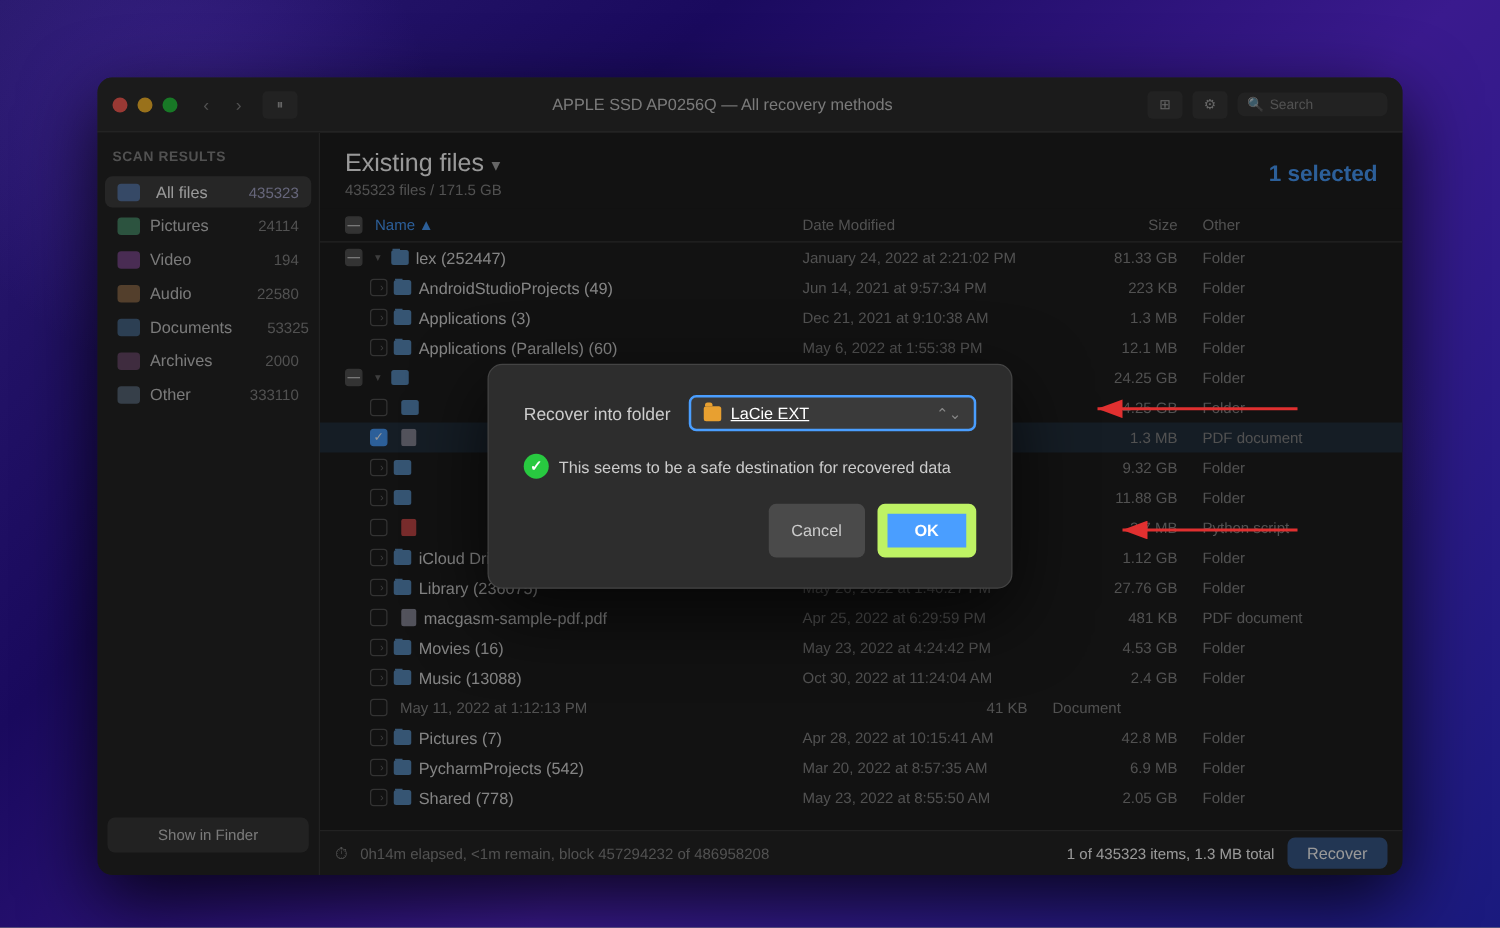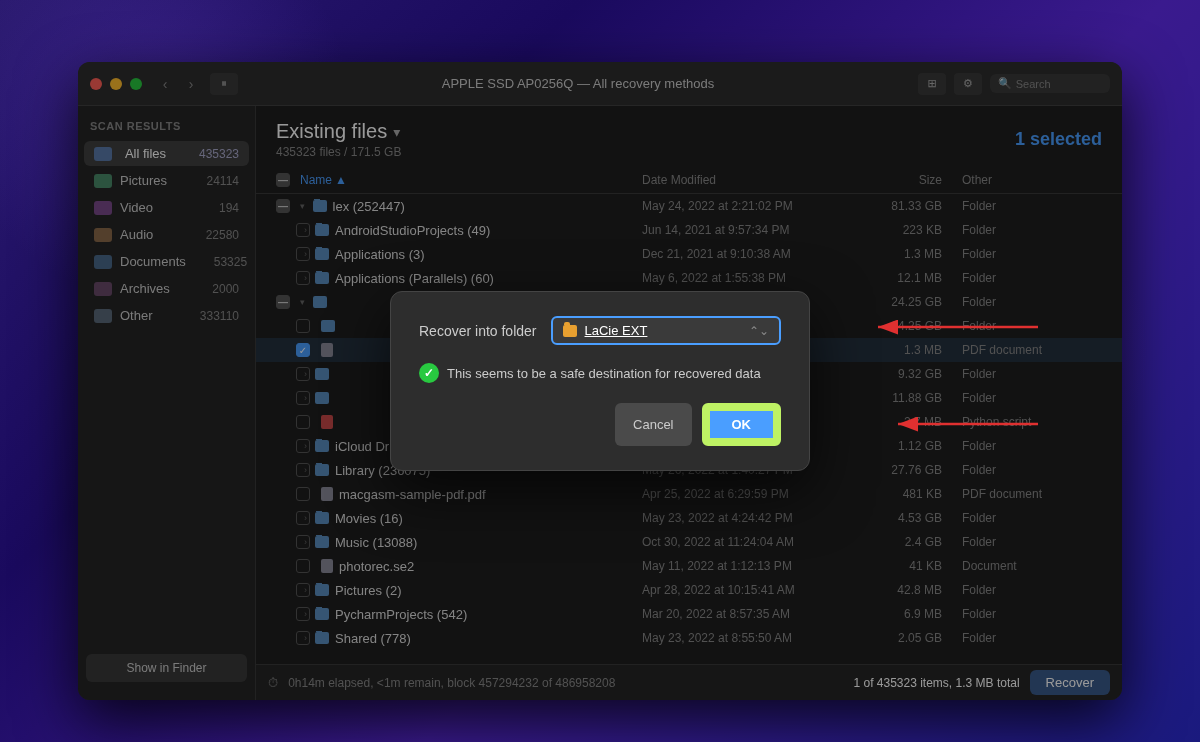--- a/index.html
+++ b/index.html
@@ -635,21 +635,21 @@
 
         <div class="table-row">
           <div class="row-check indeterminate">
               <span style="color:#ccc;font-size:10px;font-weight:bold;">—</span>
             </div>
           <div class="row-name">
             <span class="expand-arrow">▾</span>
             <div class="folder-icon"></div>
             <span>lex (252447)</span>
           </div>
-          <div class="row-date">May 24, 2022 at 2:21:02 PM</div>
+          <div class="row-date">January 24, 2022 at 2:21:02 PM</div>
           <div class="row-size">81.33 GB</div>
           <div class="row-kind">Folder</div>
         </div>
 
         <div class="table-row" style="padding-left:40px;">
           <div class="row-check"></div>
           <div class="row-name" style="margin-left:-16px;">
             <span class="expand-arrow">›</span>
             <div class="folder-icon"></div>
             <span>AndroidStudioProjects (49)</span>
@@ -808,36 +808,31 @@
             <div class="folder-icon"></div>
             <span>Music (13088)</span>
           </div>
           <div class="row-date">Oct 30, 2022 at 11:24:04 AM</div>
           <div class="row-size">2.4 GB</div>
           <div class="row-kind">Folder</div>
         </div>
 
         <div class="table-row" style="padding-left:40px;">
           <div class="row-check"></div>
-          <div class="row-name" style="margin-left:-16px;">
-            <span class="expand-placeholder"></span>
-            <div class="file-icon"></div>
-            <span>photorec.se2</span>
-          </div>
           <div class="row-date">May 11, 2022 at 1:12:13 PM</div>
           <div class="row-size">41 KB</div>
           <div class="row-kind">Document</div>
         </div>
 
         <div class="table-row" style="padding-left:40px;">
           <div class="row-check"></div>
           <div class="row-name" style="margin-left:-16px;">
             <span class="expand-arrow">›</span>
             <div class="folder-icon"></div>
-            <span>Pictures (2)</span>
+            <span>Pictures (7)</span>
           </div>
           <div class="row-date">Apr 28, 2022 at 10:15:41 AM</div>
           <div class="row-size">42.8 MB</div>
           <div class="row-kind">Folder</div>
         </div>
 
         <div class="table-row" style="padding-left:40px;">
           <div class="row-check"></div>
           <div class="row-name" style="margin-left:-16px;">
             <span class="expand-arrow">›</span>

